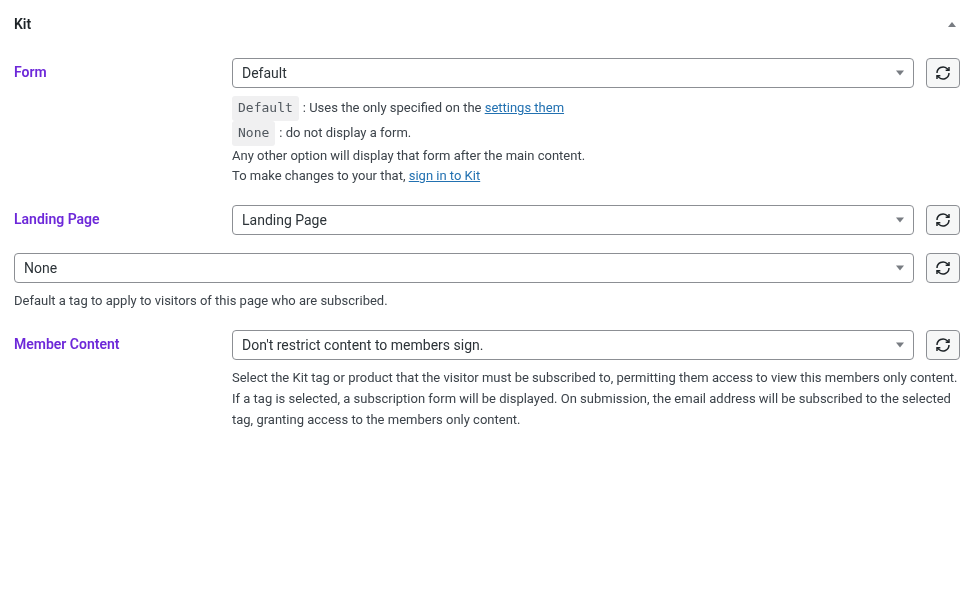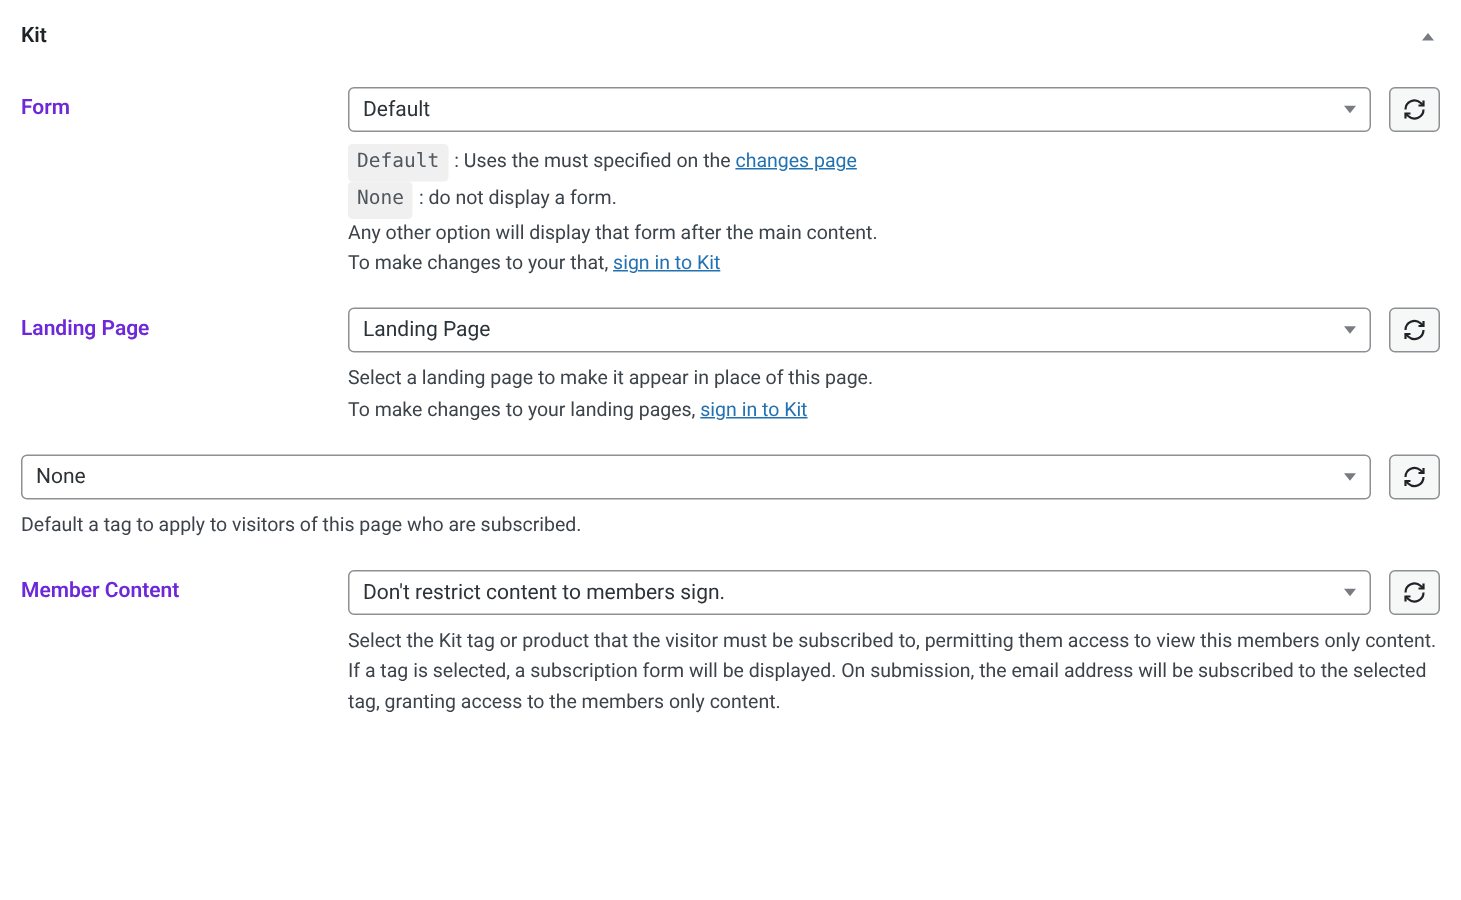--- a/index.html
+++ b/index.html
@@ -143,21 +143,21 @@
         <svg viewBox="0 0 24 24" fill="none" stroke="#1d2327" stroke-width="2.2">
           <path d="M3 12a9 9 0 0 1 15-6.7L21 8"></path>
           <path d="M21 3v5h-5"></path>
           <path d="M21 12a9 9 0 0 1-15 6.7L3 16"></path>
           <path d="M3 21v-5h5"></path>
         </svg>
       </div>
     </div>
     <div class="help-text">
       <span class="line">
-        <span class="code-badge">Default</span><span>: Uses the must specified on the </span><a class="link">changes page</a>
+        <span class="code-badge">Default</span><span>: Uses the only specified on the </span><a class="link">settings them</a>
       </span>
       <span class="line">
         <span class="code-badge">None</span><span>: do not display a form.</span>
       </span>
       <span class="line">Any other option will display that form after the main content.</span>
       <span class="line">
         <span>To make changes to your that, </span><a class="link">sign in to Kit</a>
       </span>
     </div>
   </div>
@@ -173,26 +173,20 @@
       </div>
       <div class="refresh-btn">
         <svg viewBox="0 0 24 24" fill="none" stroke="#1d2327" stroke-width="2.2">
           <path d="M3 12a9 9 0 0 1 15-6.7L21 8"></path>
           <path d="M21 3v5h-5"></path>
           <path d="M21 12a9 9 0 0 1-15 6.7L3 16"></path>
           <path d="M3 21v-5h5"></path>
         </svg>
       </div>
     </div>
-    <div class="help-text">
-      <span class="line">Select a landing page to make it appear in place of this page.</span>
-      <span class="line">
-        <span>To make changes to your landing pages, </span><a class="link">sign in to Kit</a>
-      </span>
-    </div>
   </div>
 </div>
 
 <div class="field-row">
   <div class="field-body">
     <div class="select-row">
       <div class="select">
         <span>None</span>
         <span class="select-arrow"></span>
       </div>

